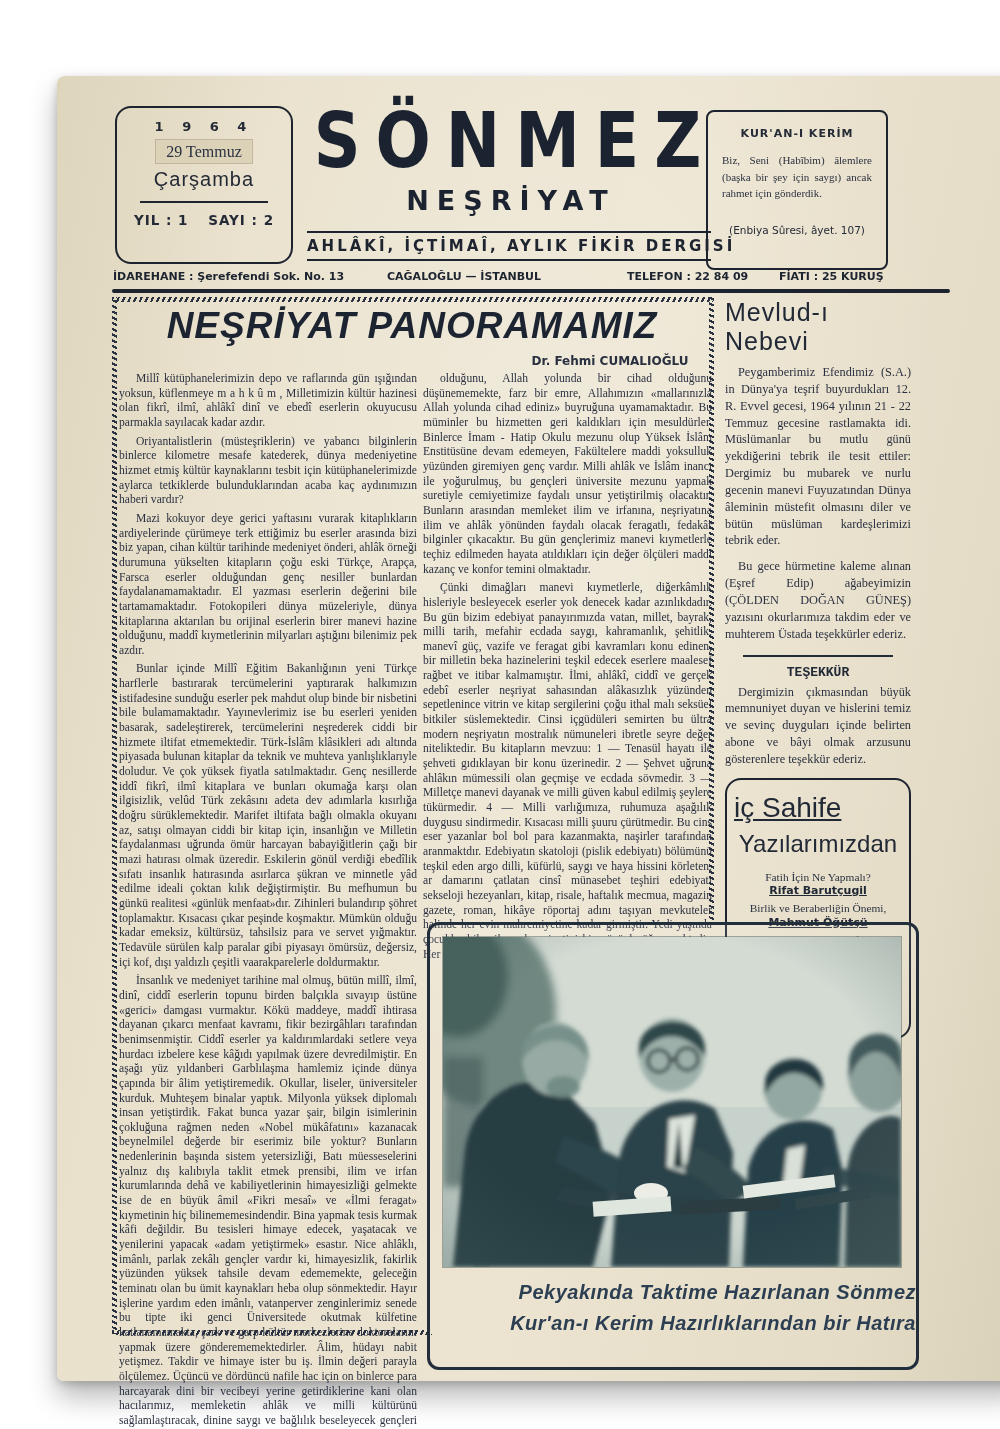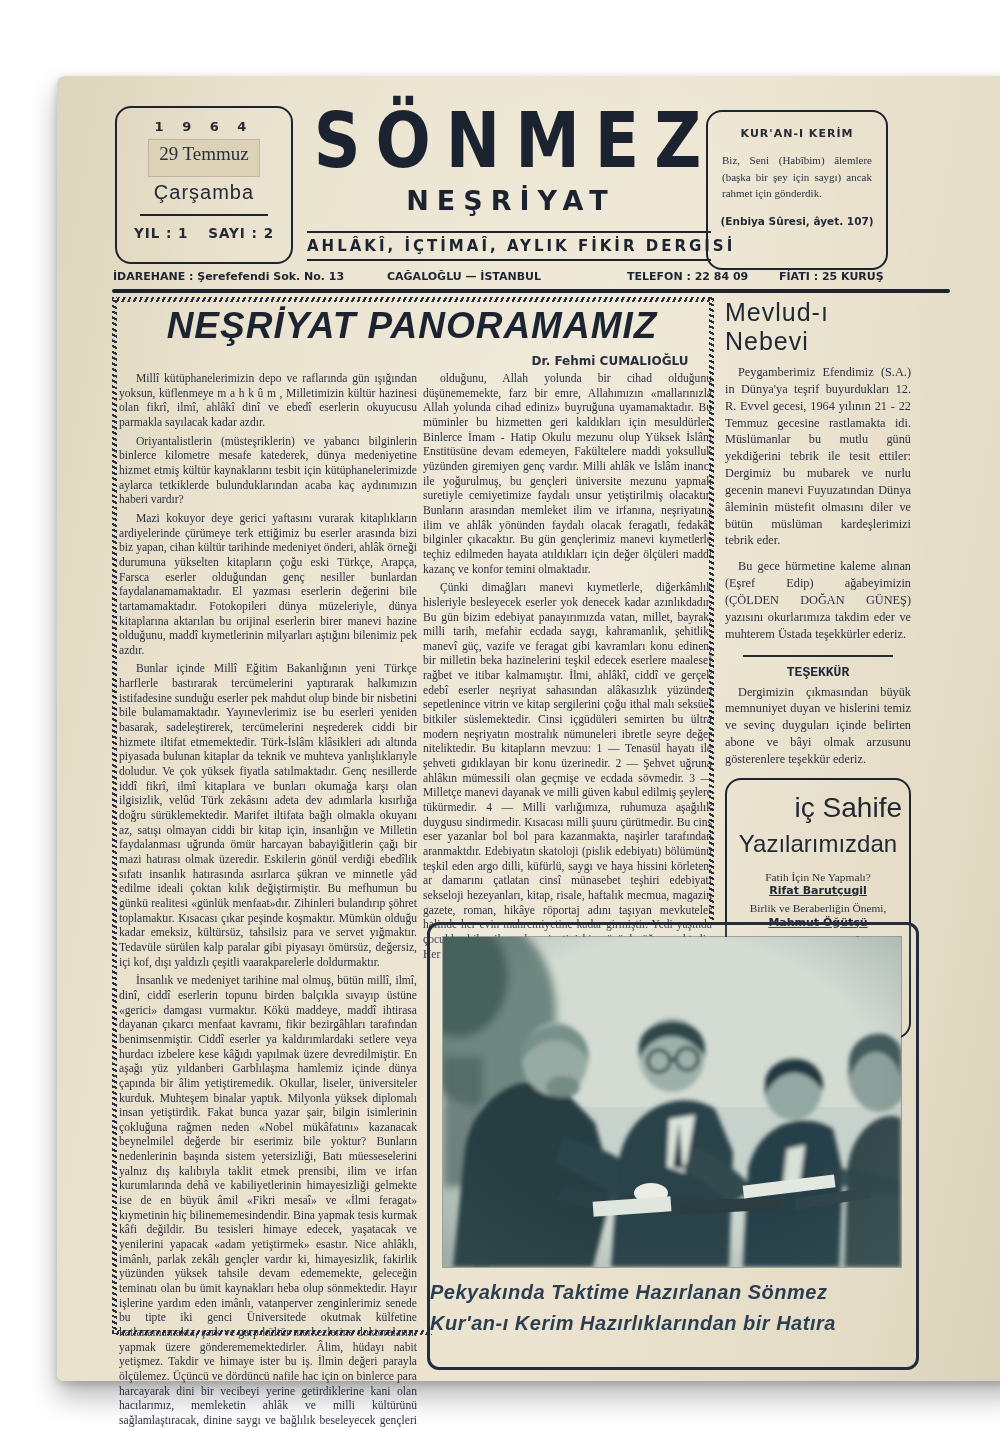--- a/index.html
+++ b/index.html
@@ -21,23 +21,23 @@
   }
   .abs{position:absolute;}
   
   .date-box{
     left:58px;top:30px;width:174px;height:154px;
     border:2.5px solid #1d2430;border-radius:16px;
     text-align:center;
   }
   .date-year{margin-top:11px;font-family:"DejaVu Sans",sans-serif;font-weight:bold;font-size:13px;letter-spacing:7px;}
   .date-tape{
-    display:inline-block;margin-top:6px;padding:3px 10px 11px;
+    display:inline-block;margin-top:6px;padding:3px 10px 2px;
     background:#dbd2b8;box-shadow:0 0 0 1px rgba(120,110,80,.35);
-    font-size:19px;color:#2a3040;
+    font-size:16px;color:#2a3040;
   }
   .date-day{margin-top:5px;font-size:20px;letter-spacing:1px;font-family:"Liberation Sans",sans-serif;}
   .date-rule{margin:10px auto 0;width:128px;height:2px;background:#1d2430;}
   .date-ys{margin-top:9px;font-family:"DejaVu Sans",sans-serif;font-weight:bold;font-size:13.5px;letter-spacing:1px;}
   .date-ys span{margin:0 7px;}
 
   .masthead{left:238px;top:26px;width:432px;text-align:center;}
   .mast-title{
     font-family:"DejaVu Sans",sans-serif;font-weight:bold;
     font-size:65px;letter-spacing:15px;line-height:1.0;
@@ -50,25 +50,25 @@
   }
   .tagline{
     left:250px;top:155px;width:404px;
     border-top:2px solid #1d2430;border-bottom:2px solid #1d2430;
     padding:4px 0 4px;text-align:left;
     font-family:"DejaVu Sans",sans-serif;font-weight:bold;
     font-size:15px;letter-spacing:3px;color:#1d2430;white-space:nowrap;
   }
   .quran-box{
     left:649px;top:34px;width:178px;height:156px;
-    border:2.5px solid #1d2430;border-radius:16px;
+    border:2.5px solid #1d2430;border-radius:8px;
   }
   .quran-title{margin-top:15px;text-align:center;font-family:"DejaVu Sans",sans-serif;font-weight:bold;font-size:11px;letter-spacing:1px;}
   .quran-verse{margin:12px 14px 0;font-size:11px;line-height:1.5;text-align:justify;color:#2c3240;}
-  .quran-src{margin-top:13px;text-align:center;font-family:"DejaVu Sans",sans-serif;font-weight:bold;font-size:10.5px;}
+  .quran-src{margin-top:22px;text-align:center;font-family:"DejaVu Sans",sans-serif;font-weight:normal;font-size:10.5px;}
 
   .info-row{left:0;top:194px;width:888px;height:16px;font-family:"DejaVu Sans",sans-serif;font-weight:bold;font-size:11px;color:#1d2430;}
   .info-row .i1{position:absolute;left:56px;}
   .info-row .i2{position:absolute;left:330px;}
   .info-row .i3{position:absolute;left:570px;}
   .info-row .i4{position:absolute;left:722px;}
   .head-rule{left:55px;top:213px;width:838px;height:3.5px;background:#1d2430;border-radius:2px;}
 
   
   .zz{position:absolute;}
@@ -87,34 +87,34 @@
   .col1{left:62px;top:296px;width:298px;}
   .col2{left:366px;top:296px;width:289px;}
 
   
   .sidebar{left:668px;top:222px;width:186px;}
   .sb-title{font-family:"Liberation Sans",sans-serif;font-weight:400;font-size:25px;letter-spacing:1px;color:#222936;margin:0 0 8px;}
   .sb-p{font-size:12.3px;line-height:1.37;text-align:justify;color:#2a3040;margin:0 0 9px;text-indent:13px;}
   .sb-divider{width:150px;height:2px;background:#242b38;margin:12px auto 8px;}
   .sb-h2{text-align:center;font-family:Liberation Mono, monospace;font-weight:bold;font-size:13px;margin:0 0 4px;color:#222936;}
   .toc-box{margin-top:10px;border:2.5px solid #1d2430;border-radius:16px;padding:12px 7px 10px;}
-  .toc-t1{text-align:right;font-family:"Liberation Sans",sans-serif;font-size:28px;color:#222936;}
+  .toc-t1{text-align:left;font-family:"Liberation Sans",sans-serif;font-size:28px;color:#222936;text-decoration:underline;}
   .toc-t2{text-align:center;font-family:"Liberation Sans",sans-serif;font-size:24px;color:#222936;margin-top:6px;}
   .toc-items{margin-top:12px;}
   .toc-work{text-align:center;font-size:11.4px;color:#2b3242;line-height:1.25;}
   .toc-author{text-align:center;font-family:"DejaVu Sans",sans-serif;font-weight:bold;font-size:11px;color:#222936;line-height:1.3;margin-bottom:3px;text-decoration:underline;}
 
   
   .photo-box{
     left:370px;top:846px;width:486px;height:442px;
     border:3px solid #232e3c;border-radius:12px;
     background:linear-gradient(180deg, rgba(255,255,255,.12), rgba(0,0,0,0) 30%);
   }
   .photo-frame{position:absolute;left:13px;top:12px;width:458px;height:330px;background:#c8d2cc;box-shadow:0 0 0 1px rgba(40,60,60,.4);overflow:hidden;}
-  .caption{position:absolute;left:0;top:352px;width:100%;text-align:left;
+  .caption{position:absolute;left:0;top:352px;width:100%;text-align:right;
     font-family:"Liberation Sans",sans-serif;font-weight:bold;font-style:italic;
     font-size:20px;line-height:1.55;color:#2c3f52;letter-spacing:0.5px;}
 </style>
 </head>
 <body>
 
 <div class="page">
 
   <div class="abs date-box">
     <div class="date-year">1 9 6 4</div>

